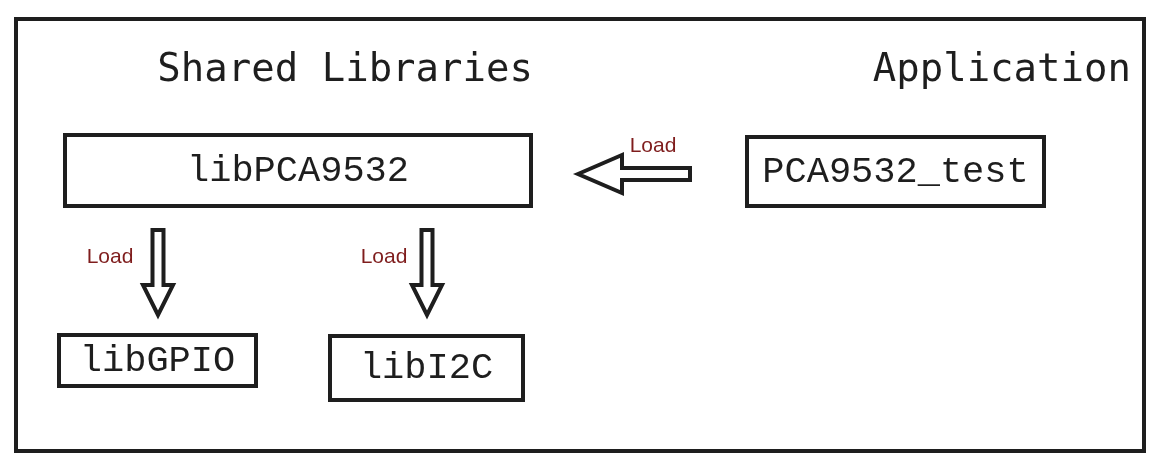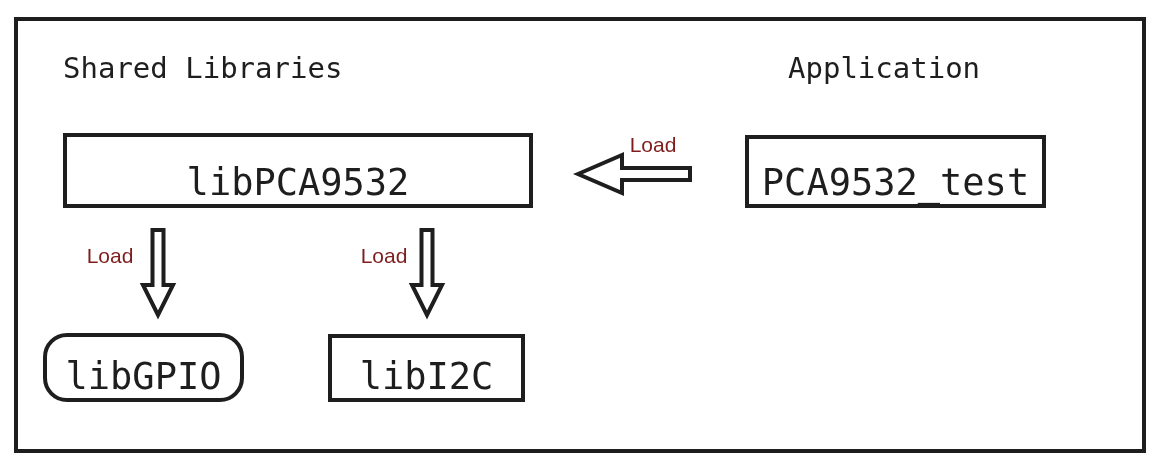--- a/index.html
+++ b/index.html
@@ -22,42 +22,43 @@
     top: 17px;
     width: 1132px;
     height: 436px;
     border: 4px solid #1e1e1e;
     box-sizing: border-box;
     background: #ffffff;
   }
   .section-heading {
     position: absolute;
     top: 51px;
-    font-size: 29px;
+    font-size: 39px;
     line-height: 34px;
-    text-align: left;
+    text-align: right;
     white-space: nowrap;
     letter-spacing: 0;
   }
   .heading-shared { left: 63px;  width: 470px; }
   .heading-app    { left: 788px; width: 343px; }
   .node {
     position: absolute;
     border: 4px solid #1e1e1e;
     box-sizing: border-box;
     background: #ffffff;
     display: flex;
-    align-items: flex-end;
+    align-items: center;
     justify-content: center;
     font-size: 37px;
     white-space: nowrap;
+    font-family: Liberation Mono, monospace;
   }
   .node-libpca9532   { left: 63px;  top: 133px; width: 470px; height: 75px; }
   .node-pca9532-test { left: 745px; top: 135px; width: 301px; height: 73px; }
-  .node-libgpio      { left: 43px;  top: 333px; width: 201px; height: 69px; border-radius: 24px; }
+  .node-libgpio      { left: 57px;  top: 333px; width: 201px; height: 55px; }
   .node-libi2c       { left: 328px; top: 334px; width: 197px; height: 68px; }
   .arrow-layer {
     position: absolute;
     left: 0; top: 0;
     width: 1161px;
     height: 470px;
     pointer-events: none;
   }
   .arrow-layer polygon {
     fill: #ffffff;

